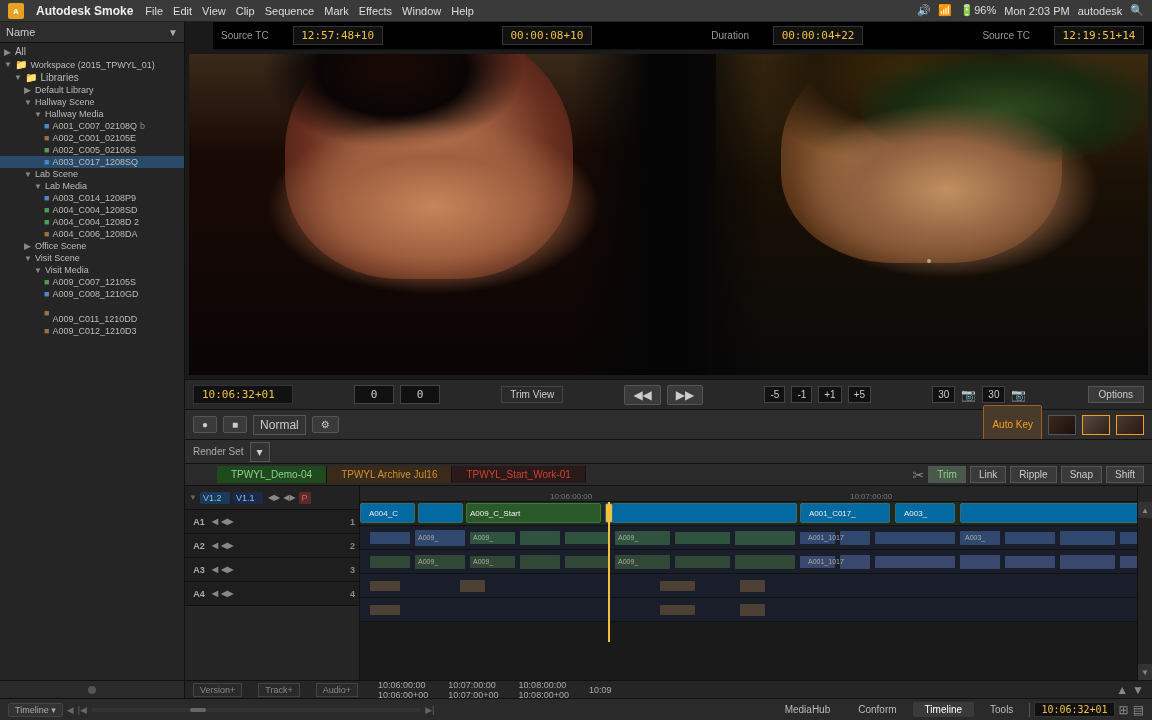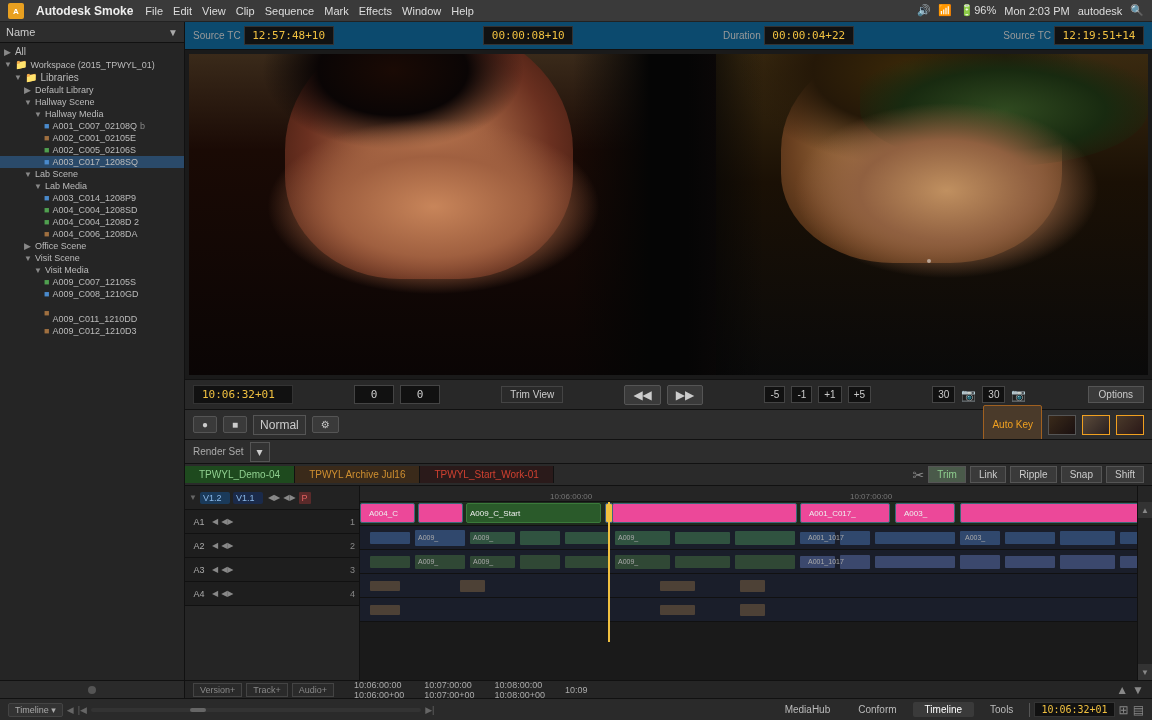--- a/index.html
+++ b/index.html
@@ -100,26 +100,27 @@
     .content-area {
       flex: 1;
       display: flex;
       flex-direction: column;
       background: #1a1a1a;
     }
 
     
     .timecode-bar {
       height: 28px;
-      background: #0c4a6e;
+      background: #000000;
       display: flex;
       align-items: center;
       padding: 0 8px;
-      gap: 3px;
+      gap: 24px;
       border-bottom: 1px solid #111;
+      margin-left: 28px;
     }
     .tc-label { font-size: 10px; color: #999; }
     .tc-value {
       background: #111;
       color: #f0c040;
       font-family: monospace;
       font-size: 11px;
       padding: 2px 6px;
       border: 1px solid #333;
       min-width: 90px;
@@ -353,21 +354,21 @@
     }
     .tl-tab {
       font-size: 10px;
       color: #bbb;
       padding: 3px 14px;
       border-right: 1px solid #111;
       cursor: pointer;
       background: #2a2a2a;
       white-space: nowrap;
     }
-    .tl-tab.active { background: #1e4a1e; color: #8fcf8f; }
+    .tl-tab.active { background: #1e4a1e; color: #8fcf8f; margin-left: 32px; }
     .tl-tab.archive { background: #3a2a1a; color: #cf8f30; }
     .tl-tab.work { background: #2a1a1a; color: #cf4030; }
     .tl-tab-spacer { flex: 1; }
     .tl-controls {
       display: flex;
       align-items: center;
       gap: 4px;
       padding: 0 8px;
     }
     .tl-btn {
@@ -396,21 +397,21 @@
     }
     .track-header {
       height: 24px;
       display: flex;
       align-items: center;
       padding: 0 4px;
       border-bottom: 1px solid #111;
       gap: 3px;
     }
     .track-header.video { background: #222; }
-    .track-header.audio { background: #1e1e1e; }
+    .track-header.audio { background: #1e1e1e; font-weight: bold; }
     .track-label-v {
       width: 30px;
       font-size: 9px;
       color: #8ab8e8;
       background: #1a3a5a;
       padding: 1px 3px;
       border-radius: 2px;
     }
     .track-label-a {
       width: 20px;
@@ -468,21 +469,21 @@
       border-radius: 2px;
       display: flex;
       align-items: center;
       padding: 0 3px;
       overflow: hidden;
       font-size: 8px;
       color: #eee;
       border: 1px solid rgba(0,0,0,0.3);
     }
     .clip-green { background: #2a5a2a; border-color: #3a7a3a; }
-    .clip-teal { background: #ec4899; border-color: #3a6a7a; padding-left: 8px; }
+    .clip-teal { background: #0369a1; border-color: #3a6a7a; padding-left: 8px; }
     .clip-blue { background: #2a3a5a; border-color: #3a5a8a; }
     .waveform-row {
       height: 24px;
       border-bottom: 1px solid #111;
       position: relative;
       background: #1a1e2a;
     }
     .playhead {
       position: absolute;
       top: 0;
@@ -550,21 +551,21 @@
       font-size: 10px;
       color: #f0c040;
       padding: 1px 6px;
       background: #111;
       border: 1px solid #333;
     }
 
     
     .vta-labels {
       display: flex;
-      gap: 4px;
+      gap: 16px;
       align-items: center;
     }
     .vta-btn {
       font-size: 9px;
       color: #888;
       background: #2a2a2a;
       padding: 1px 6px;
       border: 1px solid #444;
       cursor: pointer;
     }

